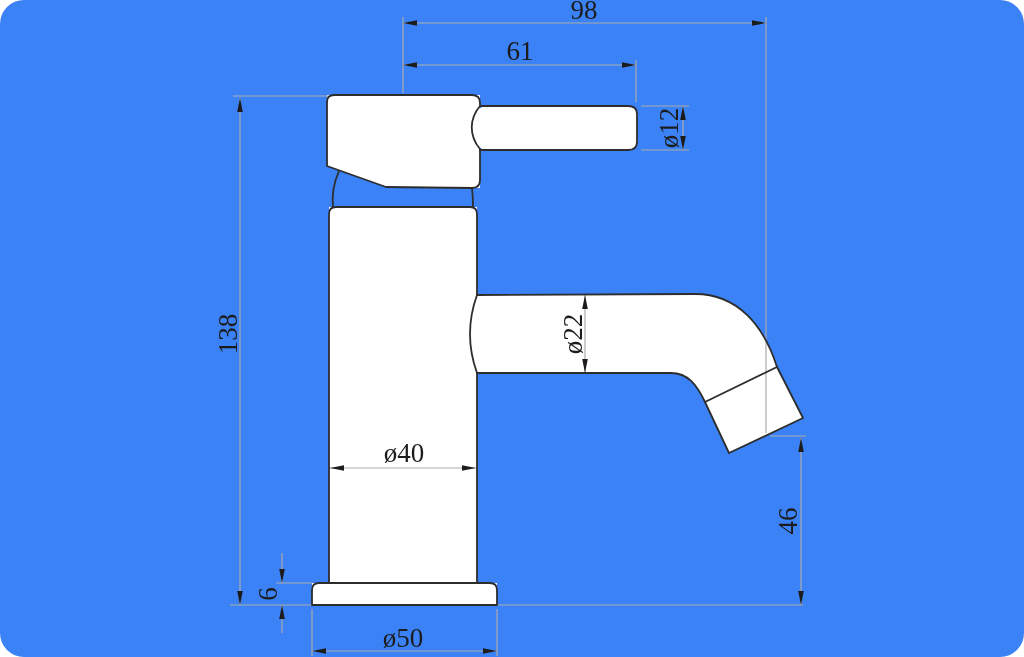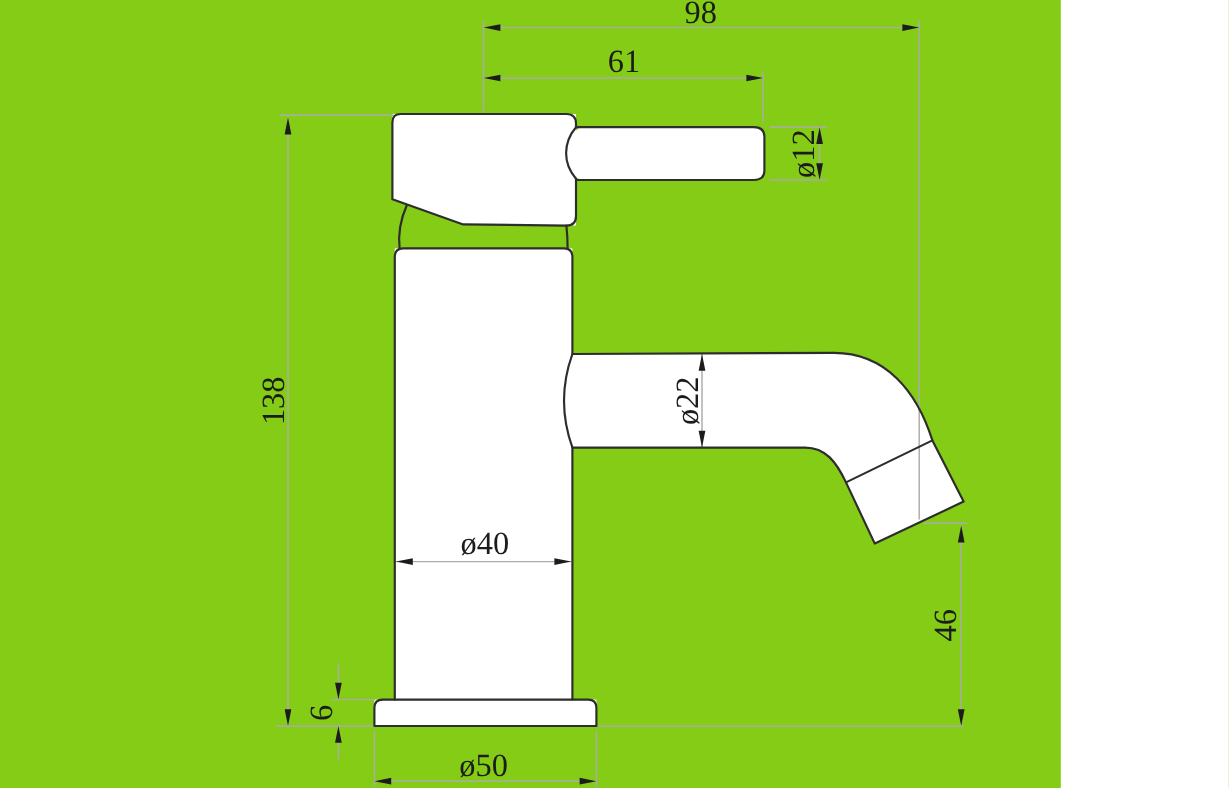--- a/index.html
+++ b/index.html
@@ -1,20 +1,20 @@
 <!DOCTYPE html>
 <html><head>
 <meta charset="utf-8">
 <style>
   html,body{margin:0;padding:0;}
   body{
     width:1024px;height:657px;background:#ffffff;overflow:hidden;
     font-family:"Liberation Serif", serif;
   }
-  .stage{position:relative;width:884px;height:657px;background:#84cc16;}
+  .stage{position:relative;width:1024px;height:657px;background:#3b82f6;border-radius:24px;}
   svg{display:block;}
   .dim-text{
     font-family:"Liberation Serif", serif;
     font-size:27px;
     fill:#1c1c1c;
   }
 </style>
 </head>
 <body>
 

